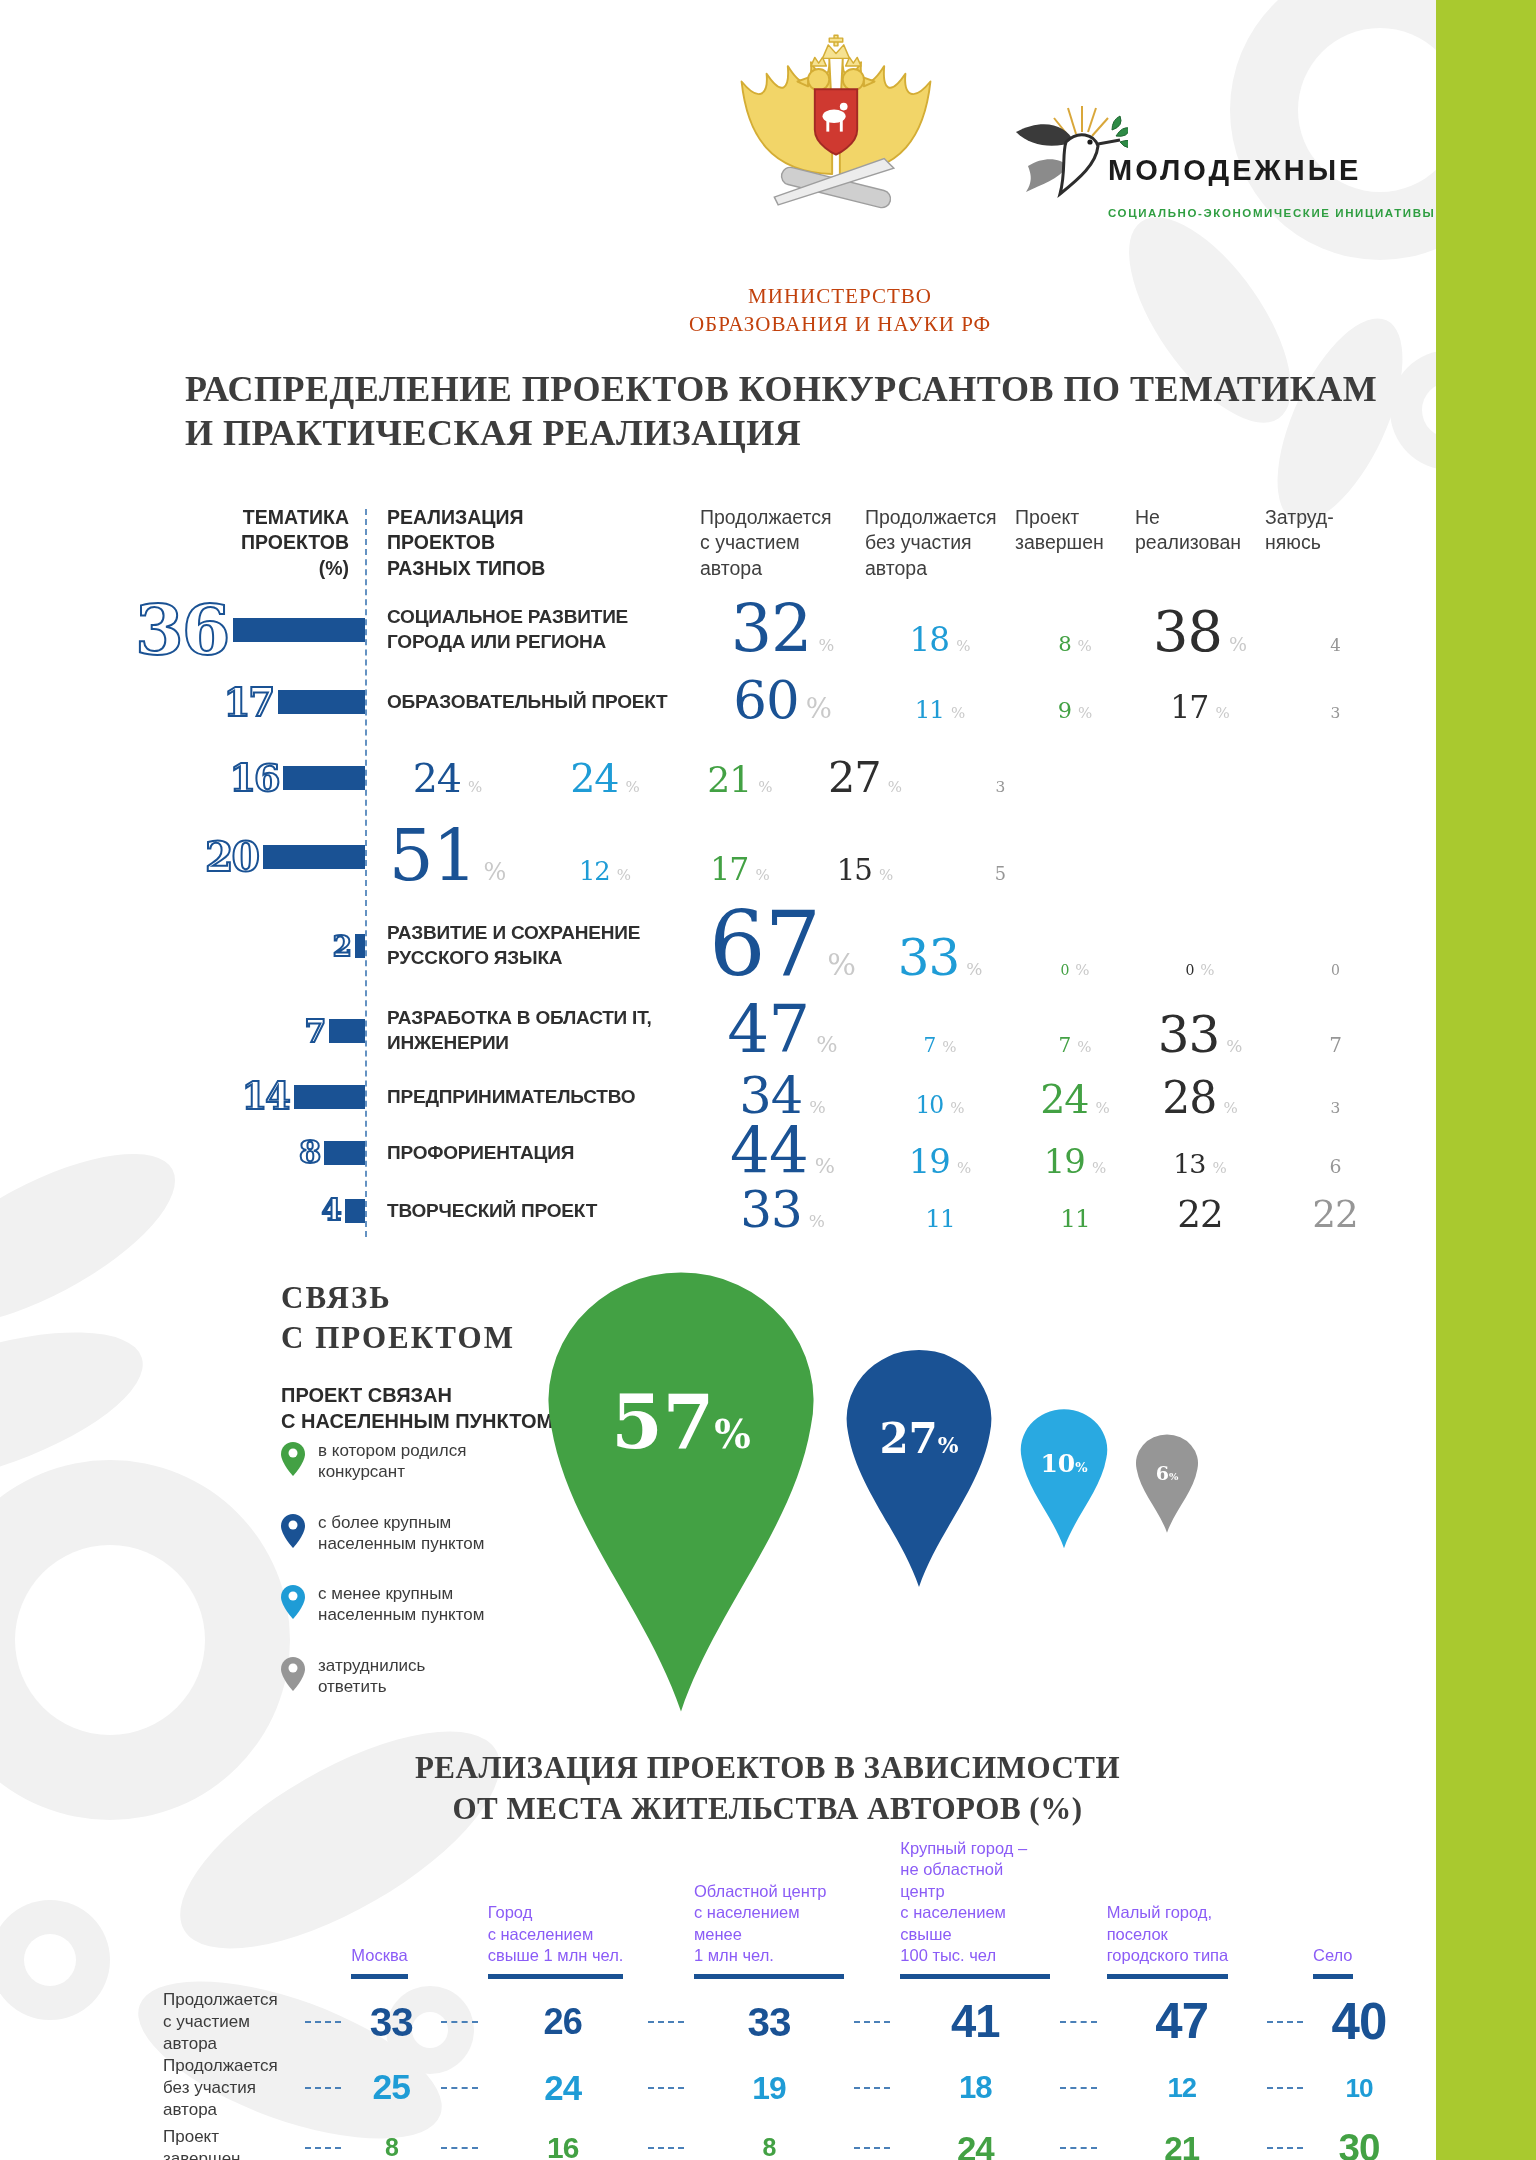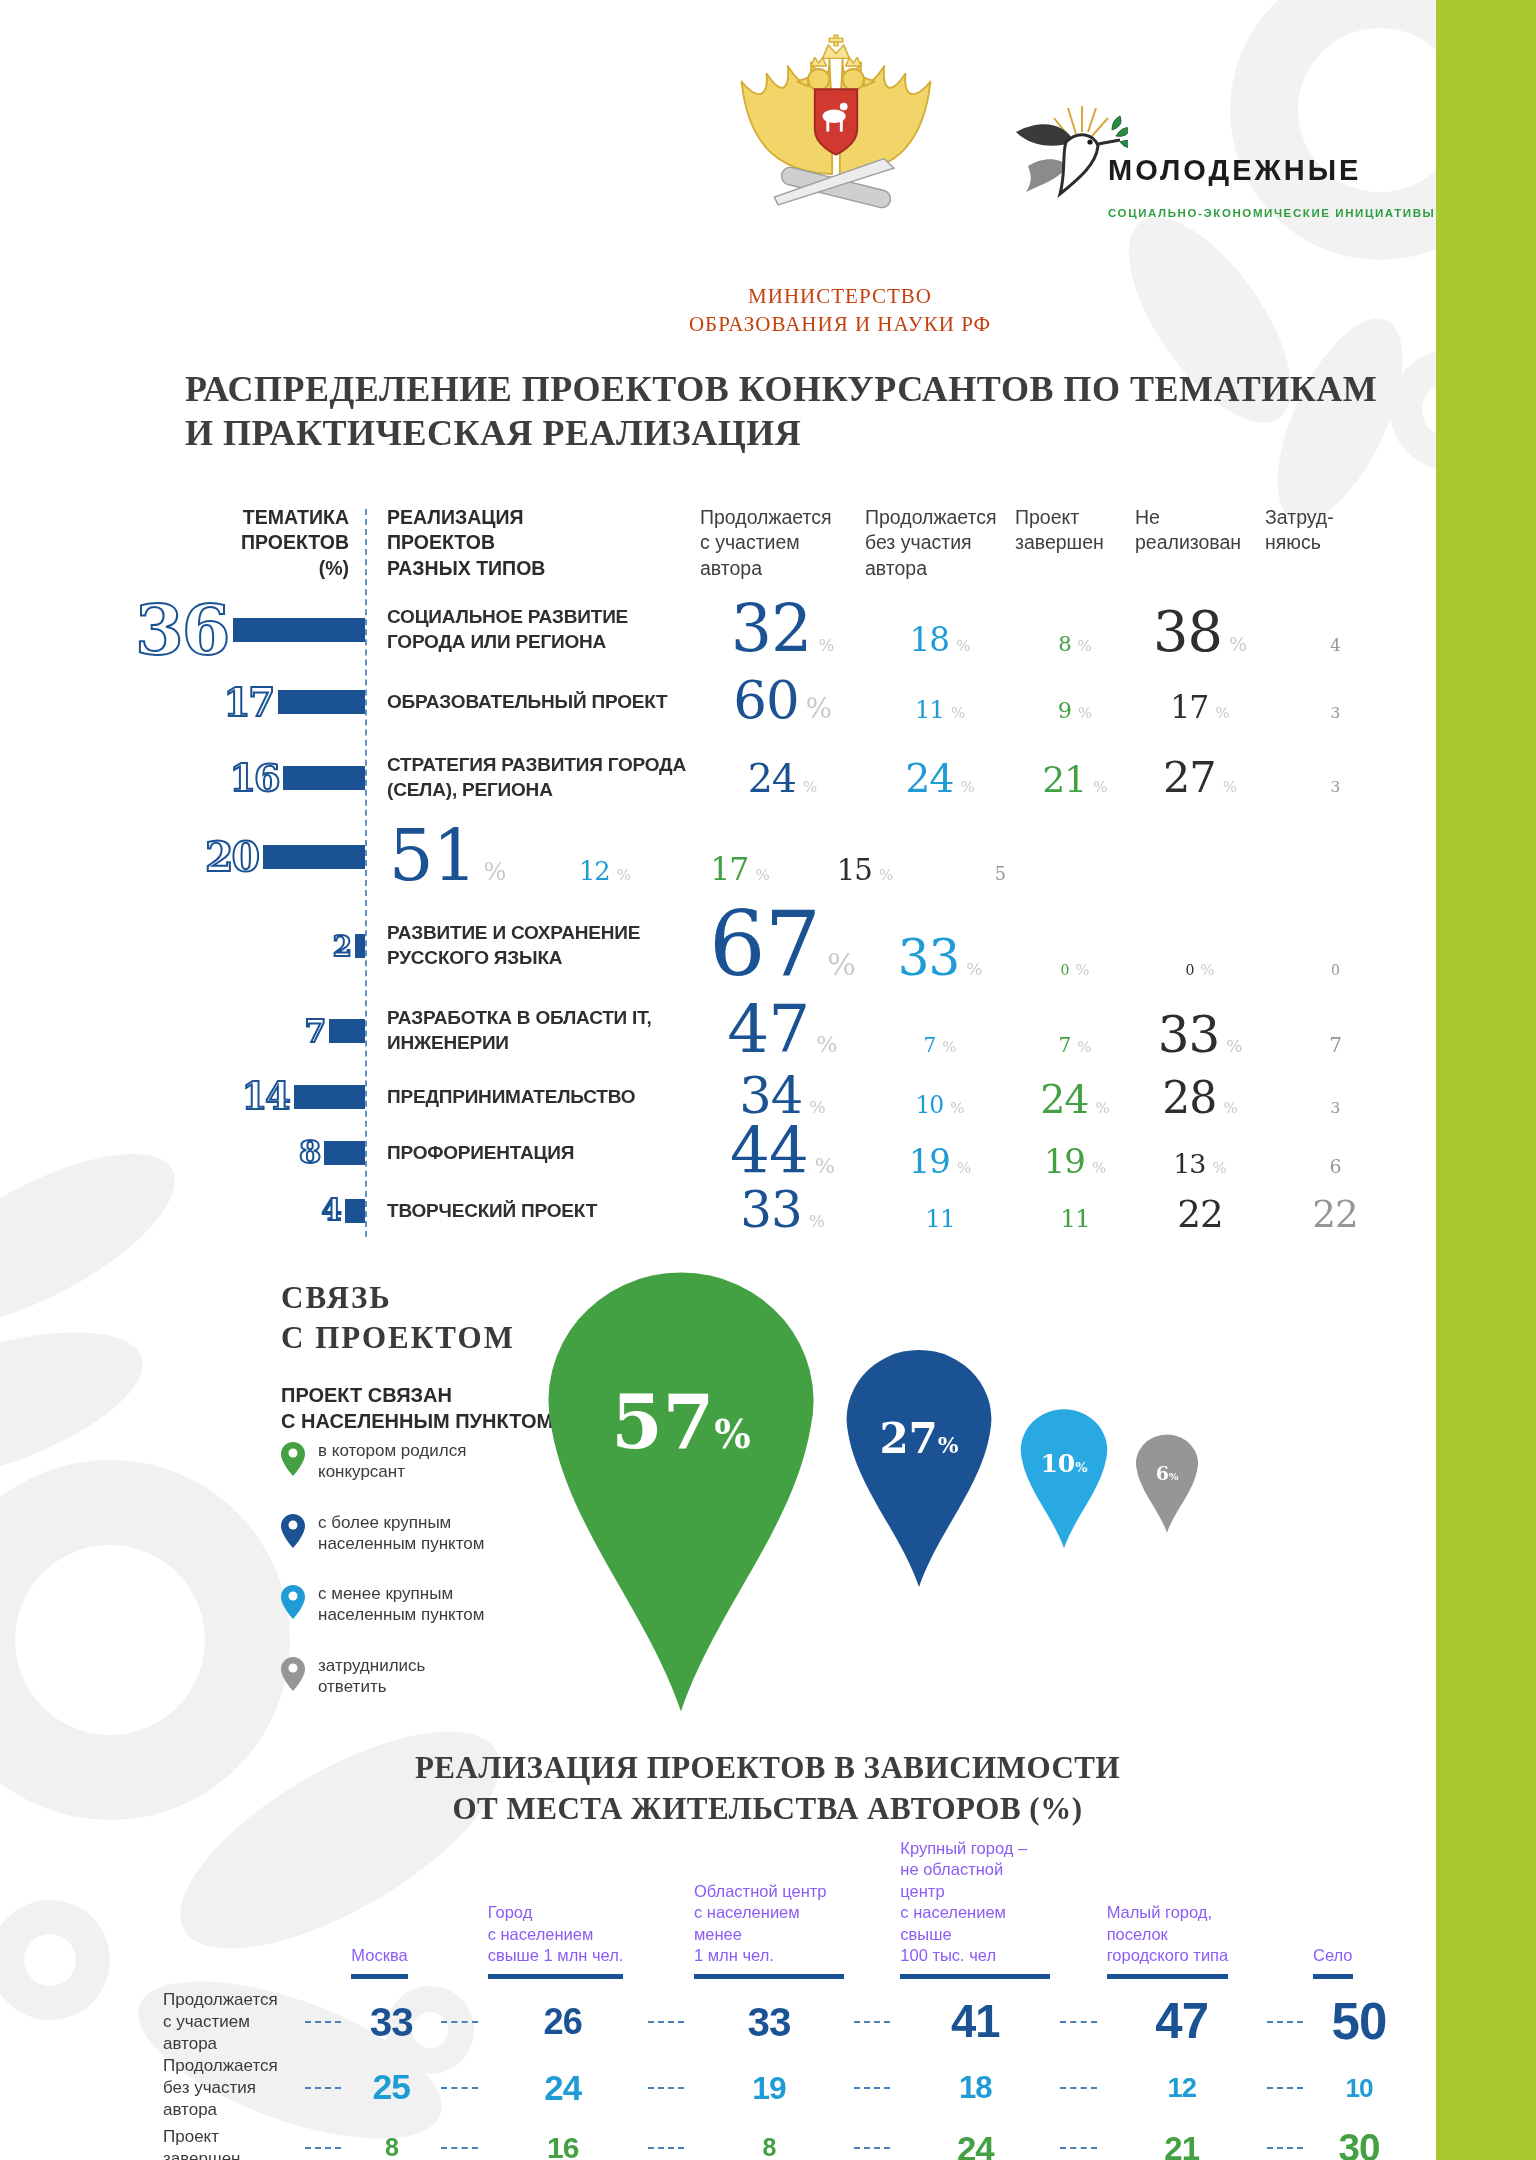--- a/index.html
+++ b/index.html
@@ -252,22 +252,20 @@
             <div class="tcell tc4">
               <span class="tval" style="font-size: 15.45px;">3</span>
             </div>
           </div>
         </div>
         <div class="trow" style="height: 74px;">
           <div class="tleft">
             <div class="tnum" style="font-size: 38px;">16</div>
             <div class="tbar" style="width: 81.6px;"></div>
           </div>
-          <div class="tlabel">СТРАТЕГИЯ РАЗВИТИЯ ГОРОДА
-(СЕЛА), РЕГИОНА</div>
           <div class="tgrid">
             <div class="tcell tc0">
               <span class="tval" style="font-size: 39.6px;">24</span>
               <span class="tpct" style="font-size: 15px;">%</span>
             </div>
             <div class="tcell tc1">
               <span class="tval" style="font-size: 39.6px;">24</span>
               <span class="tpct" style="font-size: 15px;">%</span>
             </div>
             <div class="tcell tc2">
@@ -539,21 +537,21 @@
         <div class="bcol bc0"><span class="bval" style="font-size: 40.46px;">33</span></div>
         <div class="bdash"></div>
         <div class="bcol bc1"><span class="bval" style="font-size: 36.12px;">26</span></div>
         <div class="bdash"></div>
         <div class="bcol bc2"><span class="bval" style="font-size: 40.46px;">33</span></div>
         <div class="bdash"></div>
         <div class="bcol bc3"><span class="bval" style="font-size: 45.42px;">41</span></div>
         <div class="bdash"></div>
         <div class="bcol bc4"><span class="bval" style="font-size: 49.14px;">47</span></div>
         <div class="bdash"></div>
-        <div class="bcol bc5"><span class="bval" style="font-size: 51px;">50</span></div>
+        <div class="bcol bc5"><span class="bval" style="font-size: 51px;">40</span></div>
       </div>
       <div class="brow vrow vrow1">
         <div class="blabel">Продолжается
 без участия автора</div>
         <div class="bdash"></div>
         <div class="bcol bc0"><span class="bval" style="font-size: 35.5px;">25</span></div>
         <div class="bdash"></div>
         <div class="bcol bc1"><span class="bval" style="font-size: 34.88px;">24</span></div>
         <div class="bdash"></div>
         <div class="bcol bc2"><span class="bval" style="font-size: 31.78px;">19</span></div>

